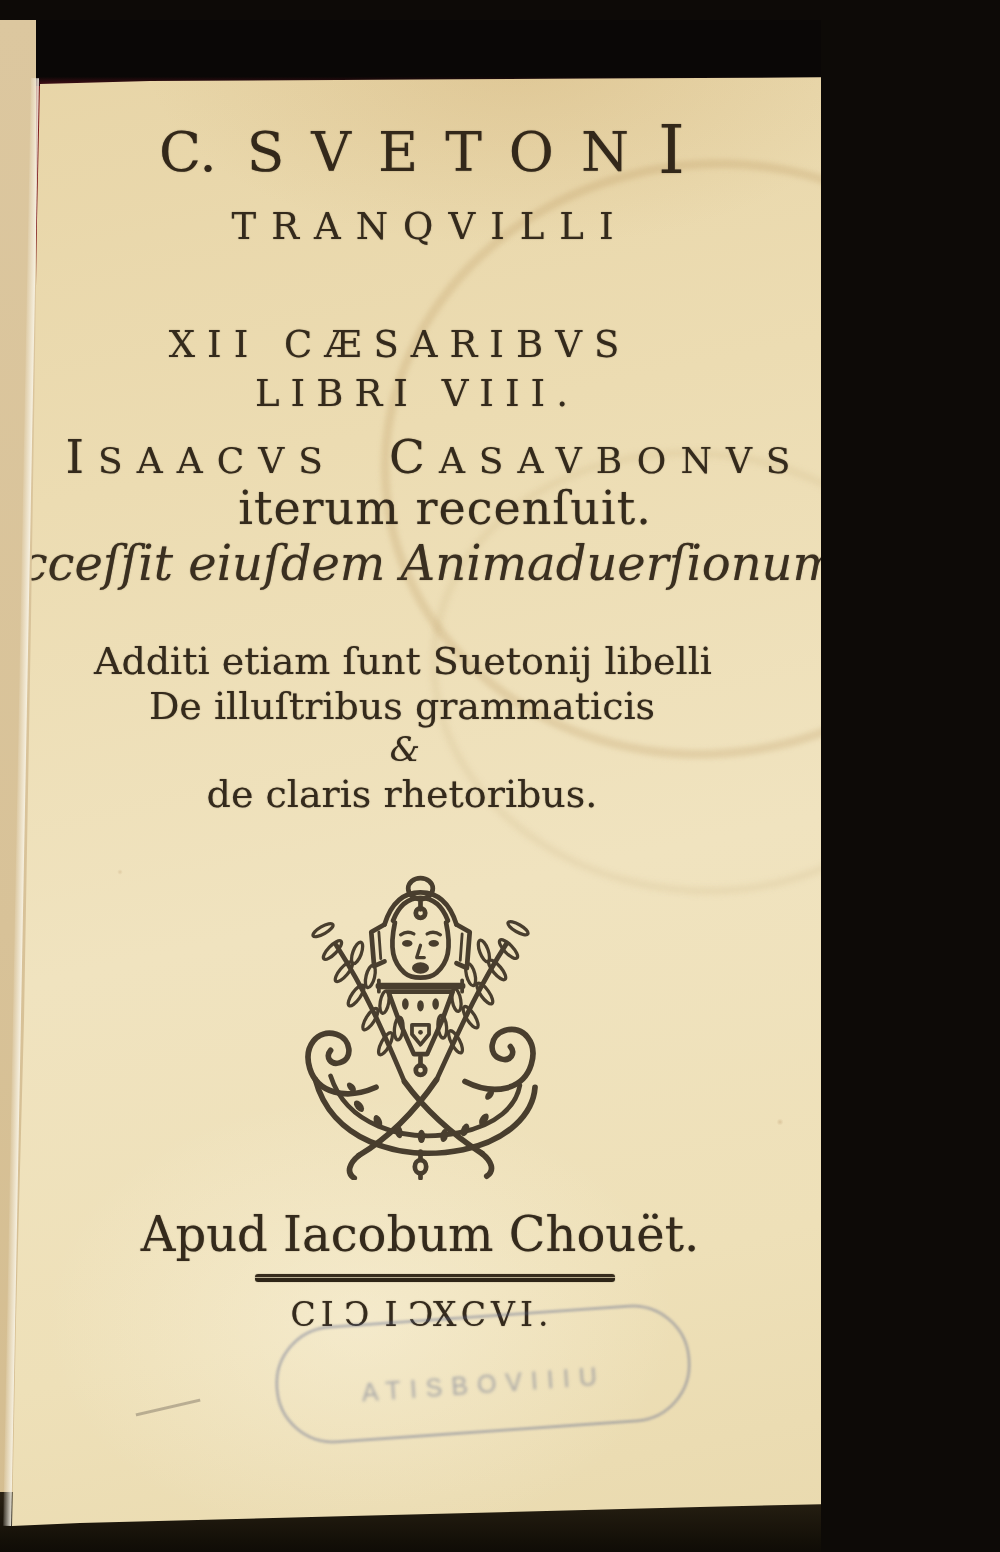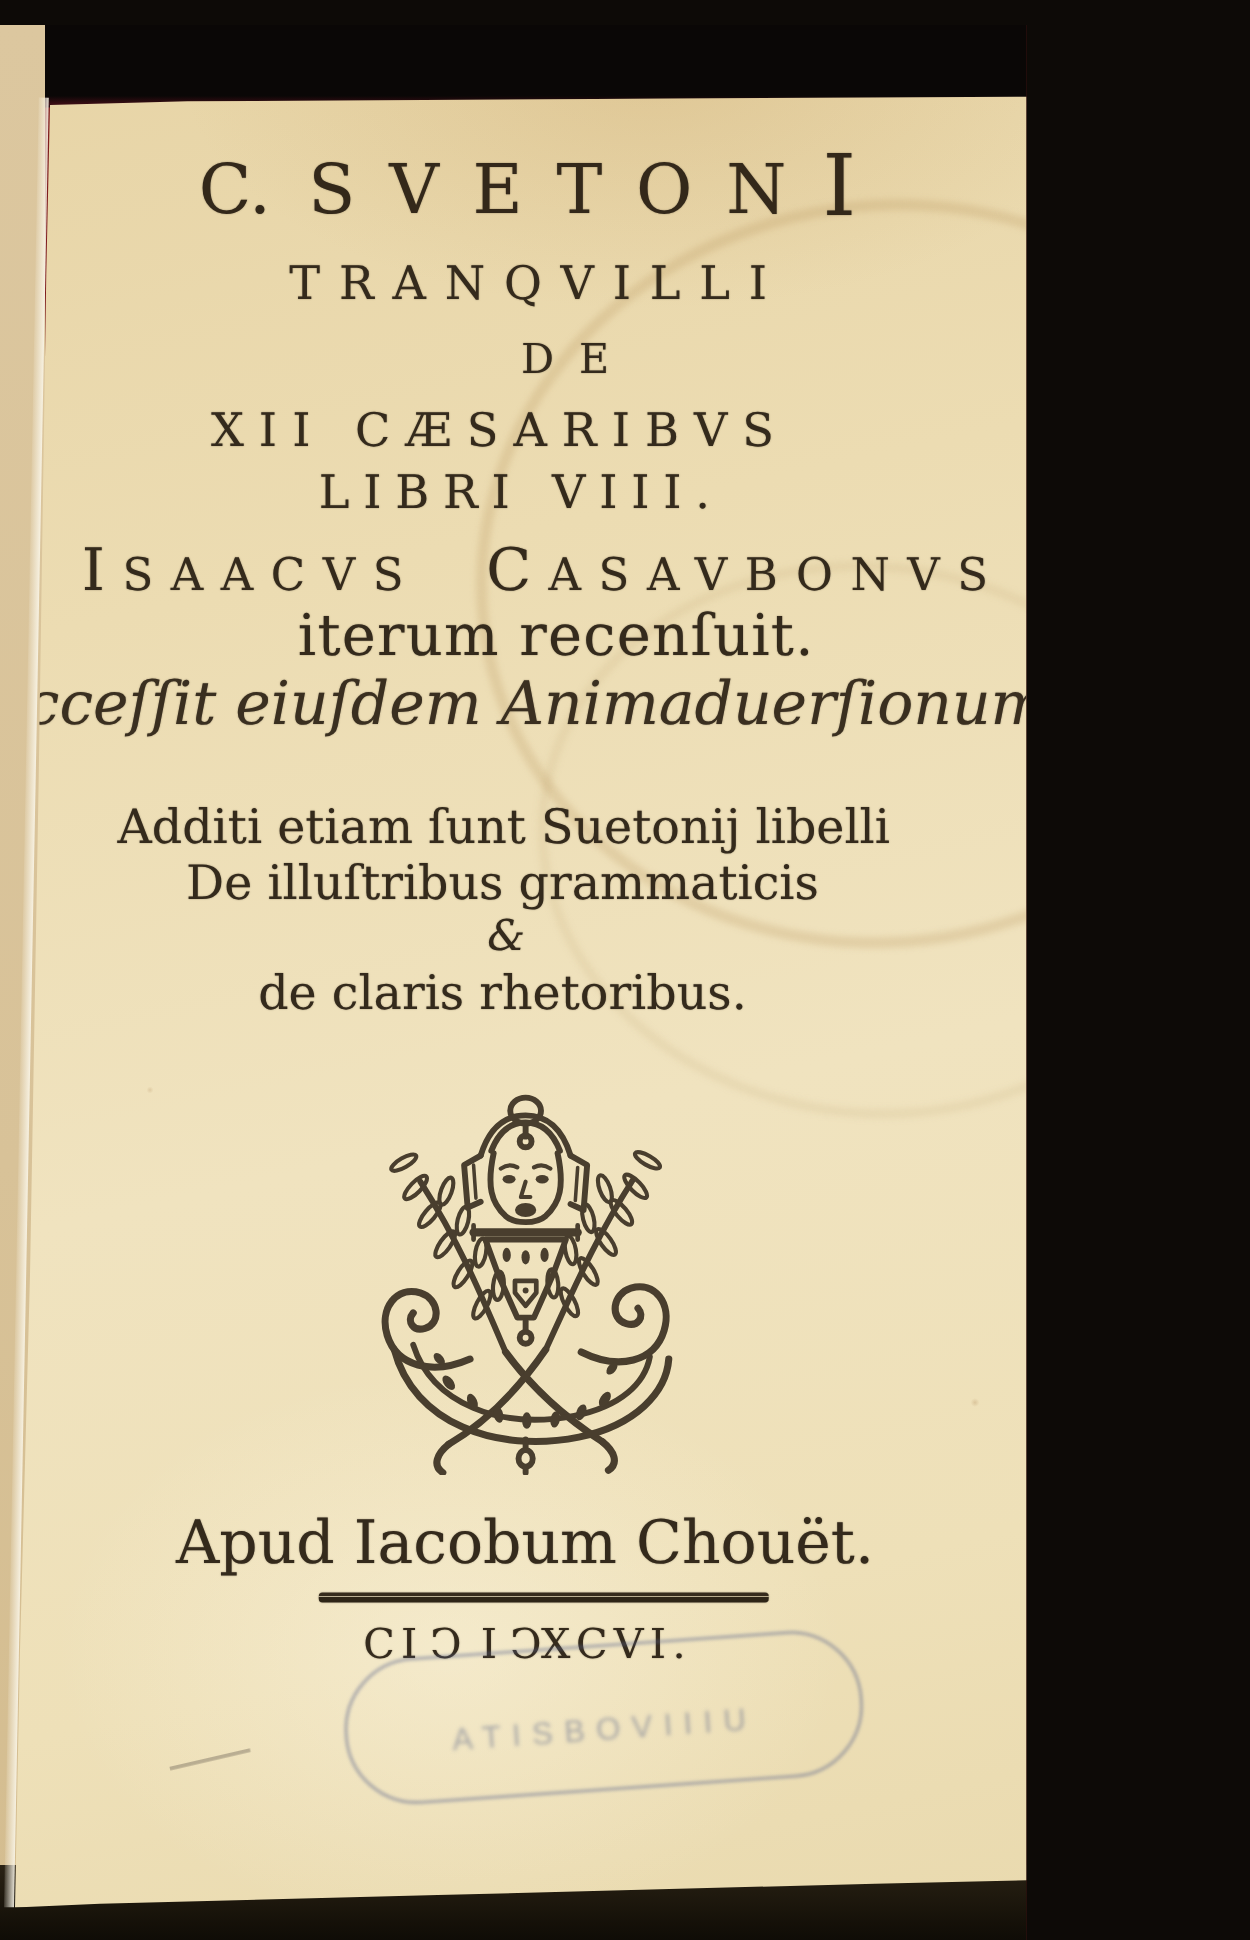--- a/index.html
+++ b/index.html
@@ -99,21 +99,20 @@
     <div class="crease"></div>
     <div class="pencil-mark"></div>
     <div class="speck speck1"></div>
     <div class="speck speck2"></div>
 
     <div class="col">
 
       <div class="line l-title"><span class="t-lead">C.</span><span class="t-word">SVETON</span><span class="t-final">I</span></div>
 
       <div class="line l-tranq">TRANQVILLI</div>
-      <div class="line l-de">DE</div>
       <div class="line l-xii">XII CÆSARIBVS</div>
       <div class="line l-libri">LIBRI VIII.</div>
 
       <div class="line l-isaac"><span class="big-cap">I</span><span class="w-gap">SAACVS</span><span class="big-cap">C</span><span>ASAVBONVS</span></div>
 
       <div class="line l-iterum">iterum recenſuit.</div>
 
       <div class="line l-accessit">Acceſſit eiuſdem Animaduerſionum</div>
       <div class="line l-additi">Additi etiam ſunt Suetonij libelli</div>
       <div class="line l-illustr">De illuſtribus grammaticis</div>

